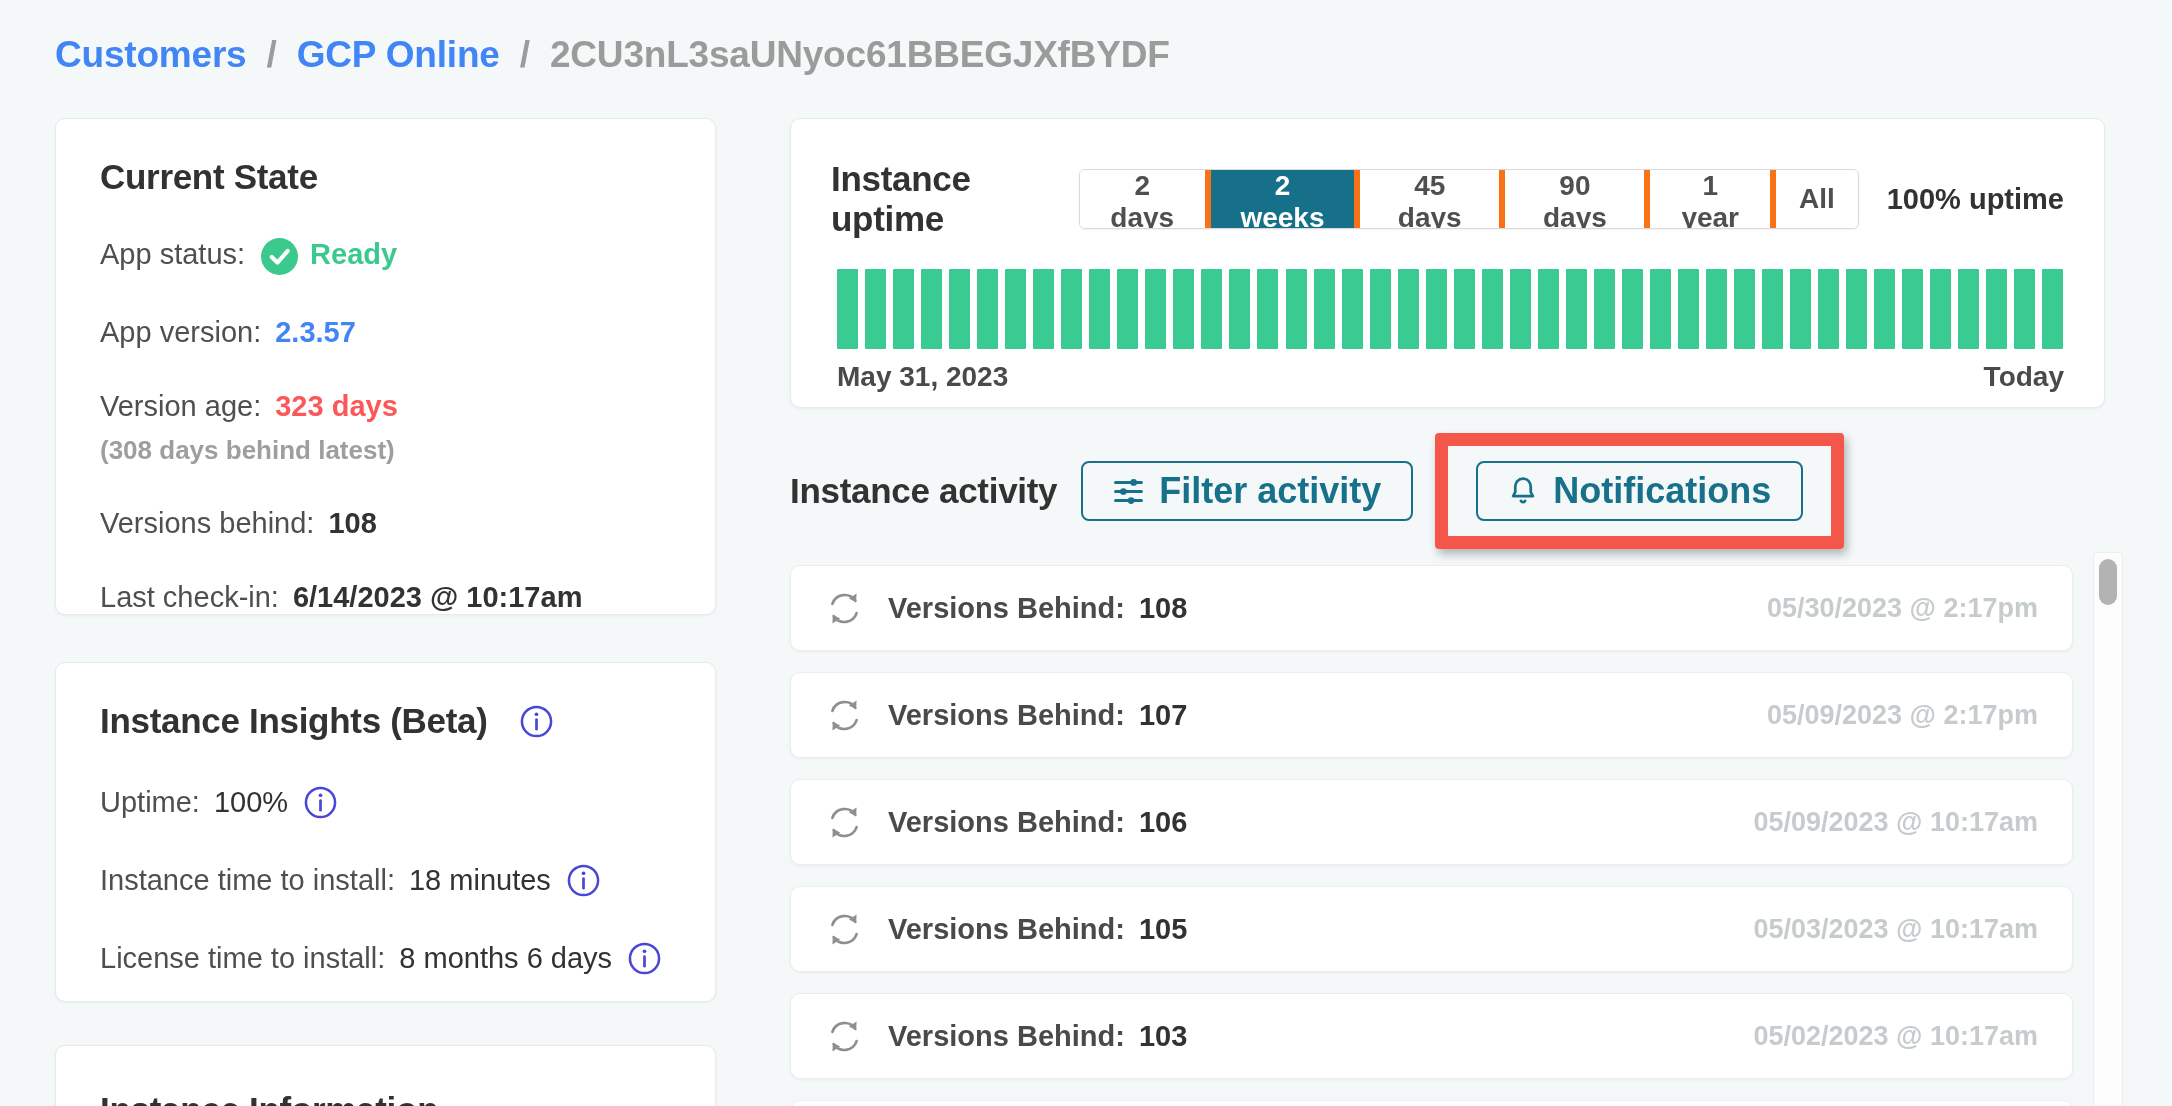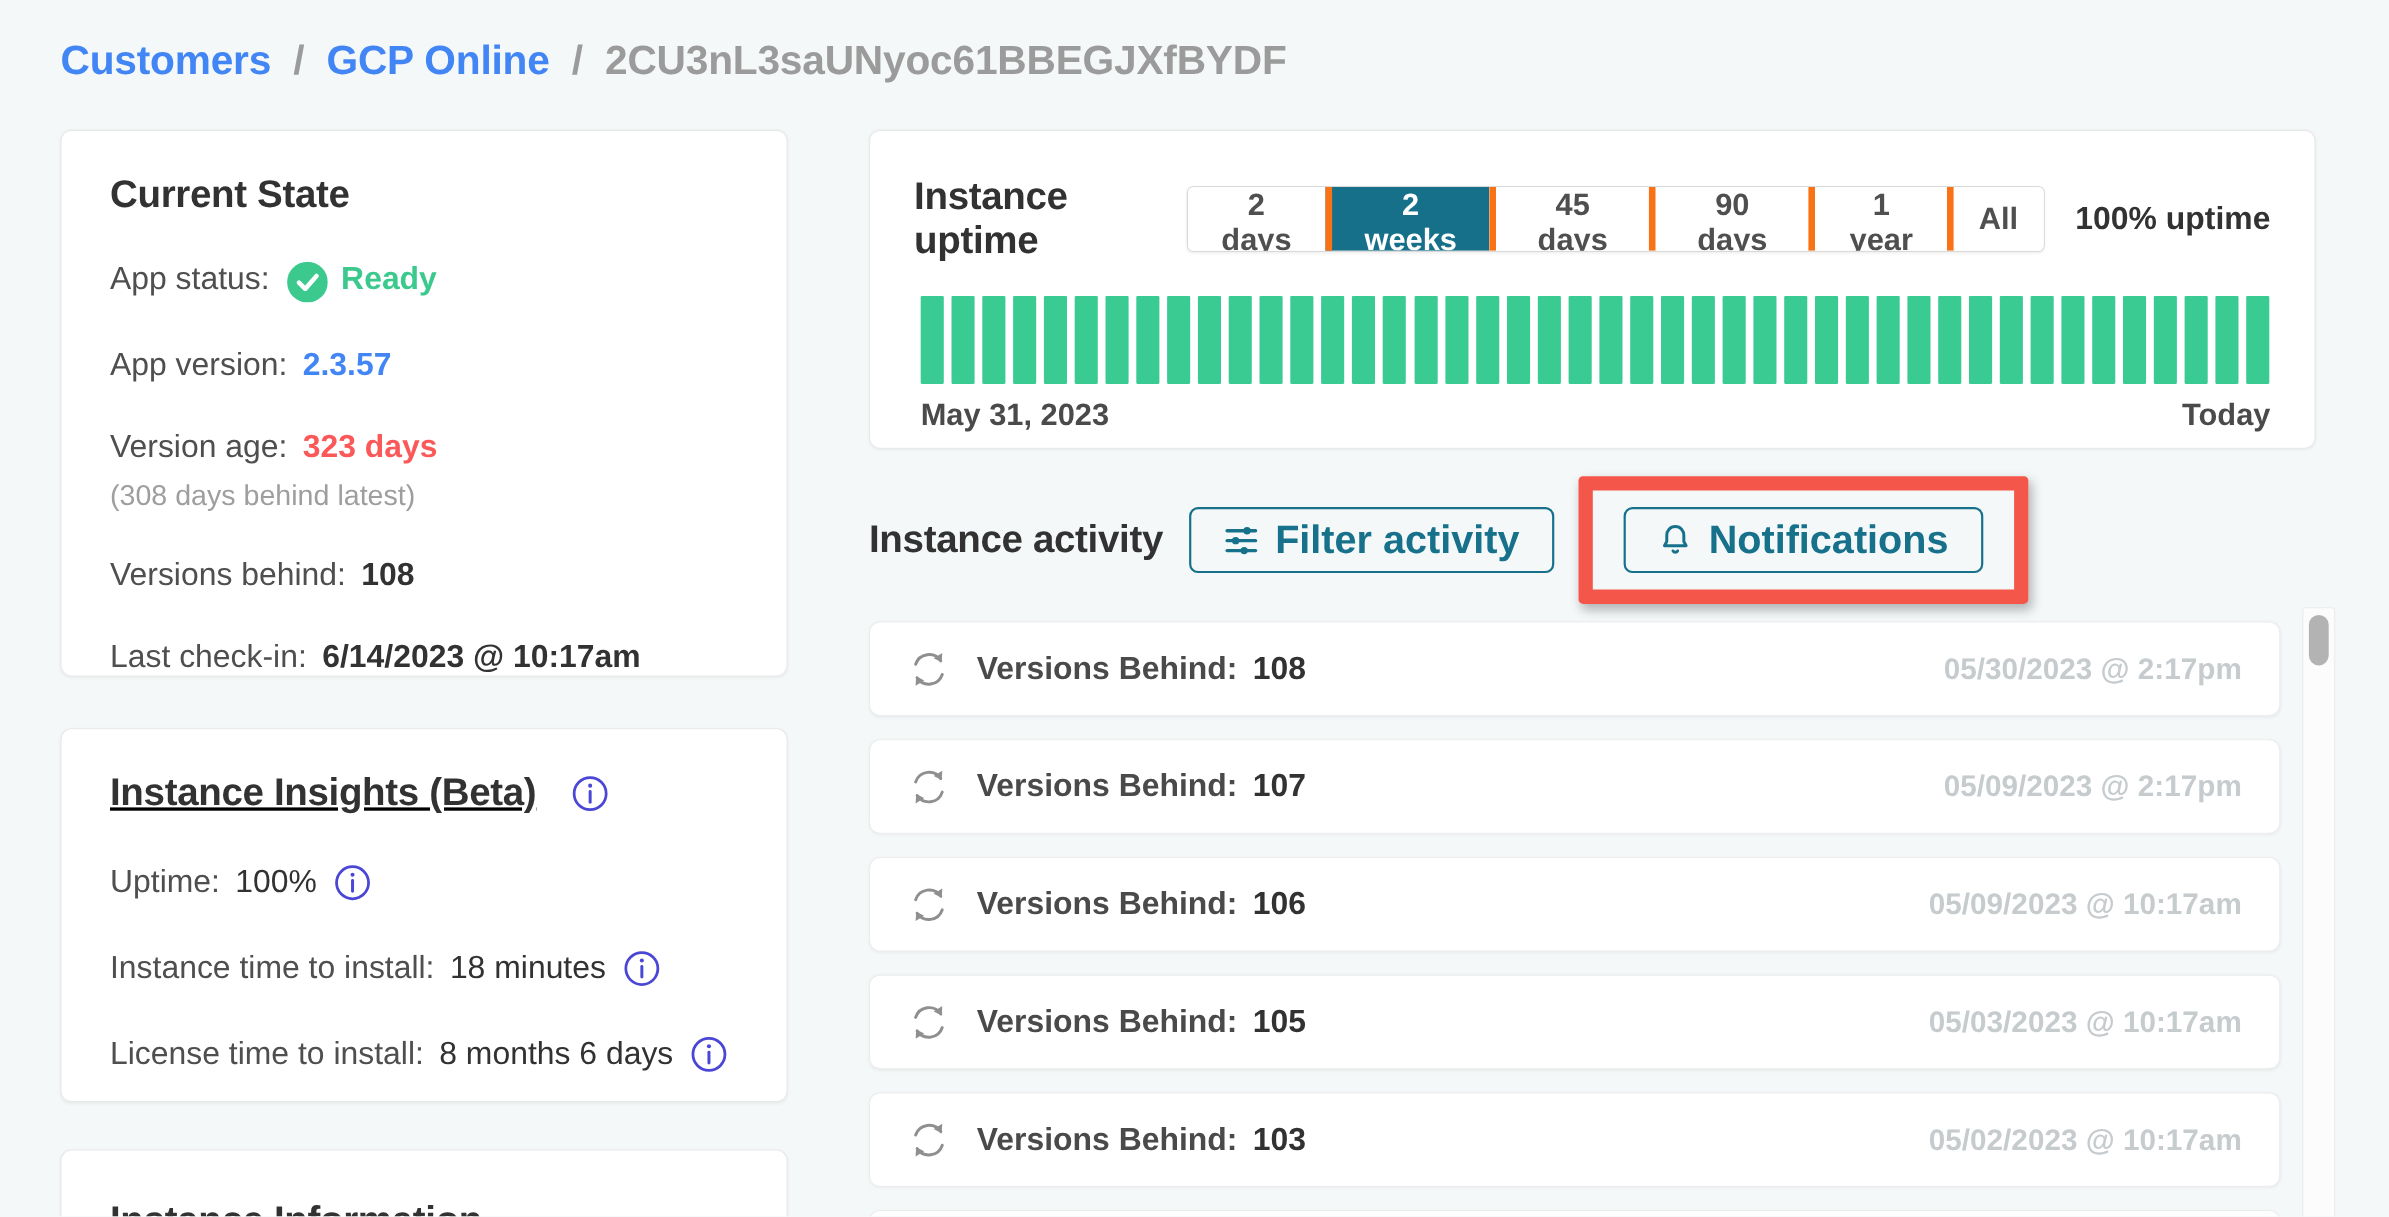--- a/index.html
+++ b/index.html
@@ -28,24 +28,24 @@
   .left-col{position:absolute;left:55px;top:118px;width:661px;}
   .card-current{width:661px;height:497px;padding:38px 44px;}
   .card-insights{position:relative;margin-top:47px;width:661px;height:340px;padding:38px 44px;}
   .card-info{position:relative;margin-top:43px;width:661px;height:220px;padding:44px 44px;}
 
   .cs-row{margin-top:41px;display:flex;font-size:29px;color:#4f4f4f;white-space:nowrap;}
   .cs-row .value{font-weight:700;color:#323232;margin-left:14px;}
   .cs-row .value.link{color:#4285f4;}
   .cs-row .value.danger{color:#fb5959;}
   .cs-row .value.success{color:#3bc98e;margin-left:12px;}
-  .cs-sub{margin-top:12px;font-size:26px;font-weight:400;color:#9e9e9e;}
+  .cs-sub{margin-top:12px;font-size:26px;font-weight:700;color:#9e9e9e;}
   .check-circle{width:37px;height:37px;margin-left:16px;flex:0 0 auto;}
 
-  .ins-title-row{display:flex;align-items:center;gap:16px;text-decoration:underline;}
+  .ins-title-row{display:flex;align-items:center;gap:16px;}
   .ins-row{margin-top:45px;display:flex;align-items:center;font-size:29px;color:#4f4f4f;white-space:nowrap;}
   .ins-row .value{font-weight:400;color:#323232;margin-left:14px;}
   .info-icon{width:33px;height:33px;margin-left:16px;flex:0 0 auto;cursor:pointer;}
 
   
   .uptime-card{position:absolute;left:790px;top:118px;width:1315px;height:290px;padding:0;}
   .uptime-header{display:flex;align-items:center;padding:40px 40px 0 40px;}
   .range-group{
     display:flex;margin-left:auto;background:#fff;border:1px solid #d9d9d9;border-radius:6px;
     overflow:hidden;height:58px;box-shadow:0 1px 2px rgba(0,0,0,.05);

